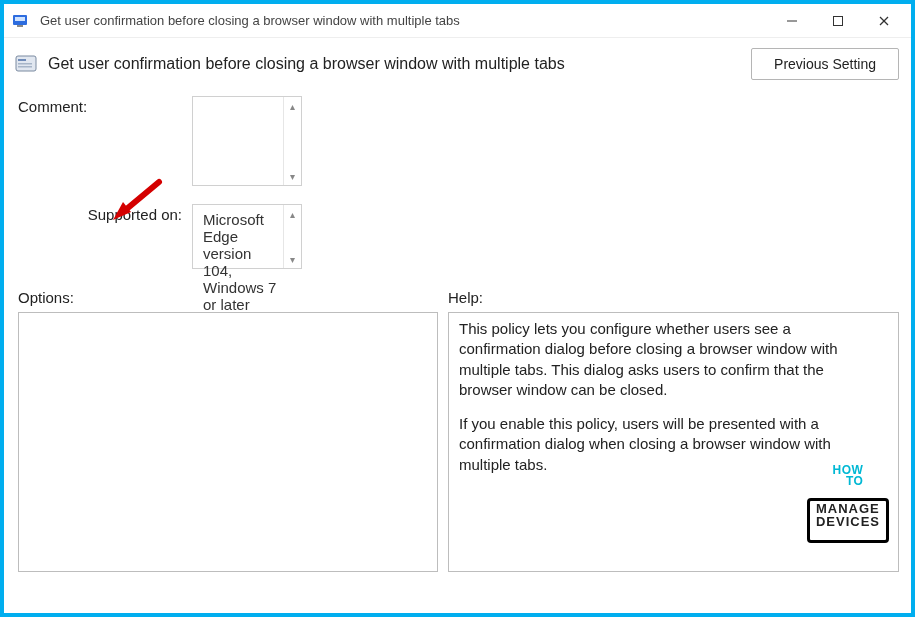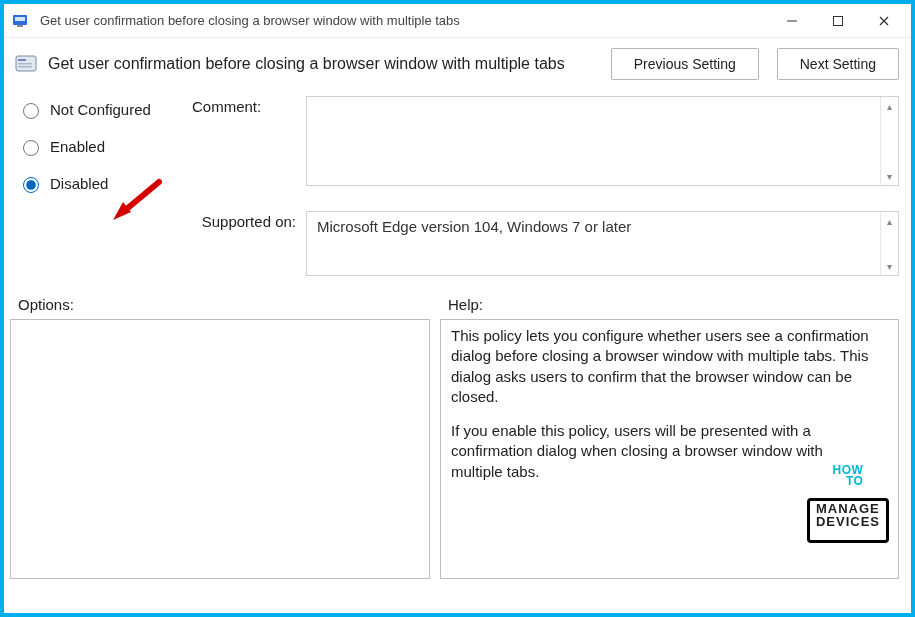--- a/index.html
+++ b/index.html
@@ -34,21 +34,21 @@
   .lbl { font-size: 15px; color: #222; padding-top: 2px; }
   .multiline { background: #fff; border: 1px solid #d0d0d0; height: 90px; position: relative; }
   .multiline .spin { position: absolute; right: 0; top: 0; bottom: 0; width: 18px; display: flex; flex-direction: column; border-left: 1px solid #e6e6e6; }
   .spin .arr { flex: 0 0 18px; display: flex; align-items: center; justify-content: center; color: #888; font-size: 10px; }
   .supportedbox { background: #fff; border: 1px solid #d0d0d0; height: 65px; position: relative; padding: 6px 22px 6px 10px; font-size: 15px; color: #333; }
   .supportedbox .spin { position: absolute; right: 0; top: 0; bottom: 0; width: 18px; display: flex; flex-direction: column; border-left: 1px solid #e6e6e6; }
 
   
   .lowlabels { display: flex; padding: 20px 24px 6px 14px; font-size: 15px; }
   .lowlabels .left { width: 430px; }
-  .lower { display: flex; padding: 0 12px 12px 6px; gap: 10px; }
+  .lower { display: flex; padding: 0 12px 12px 14px; gap: 10px; }
   .optbox { width: 420px; height: 260px; border: 1px solid #bdbdbd; background: #fff; }
   .helpbox { flex: 1; height: 260px; border: 1px solid #bdbdbd; background: #fff; padding: 6px 22px 6px 10px; font-size: 15px; color: #222; overflow: hidden; position: relative; line-height: 1.35; }
   .helpbox p { margin: 0 0 14px 0; }
 
   
   .arrow-note { position: absolute; left: 105px; top: 172px; pointer-events: none; }
   .arrow-note svg { width: 60px; height: 50px; }
 
   
   .watermark { position: absolute; right: 22px; bottom: 70px; display: flex; align-items: center; gap: 4px; flex-direction: column; }
@@ -95,38 +95,23 @@
     <span class="hicon">
       <svg viewBox="0 0 24 24">
           <rect x="2" y="4" width="20" height="15" rx="2" fill="#e1e7f0" stroke="#7a8aa0"></rect>
           <rect x="4" y="7" width="8" height="2" fill="#6f8bb8"></rect>
           <rect x="4" y="11" width="14" height="1.5" fill="#a7b5c8"></rect>
           <rect x="4" y="14" width="14" height="1.5" fill="#a7b5c8"></rect>
         </svg>
     </span>
     <span class="htitle">Get user confirmation before closing a browser window with multiple tabs</span>
     <button class="navbtn">Previous Setting</button>
-    <button class="navbtn">Next Setting</button>
   </div>
 
   <div class="settings">
-    <div class="radios">
-      <label class="radio">
-        <input type="radio" name="state" style="">
-        <span>Not Configured</span>
-      </label>
-      <label class="radio">
-        <input type="radio" name="state" style="">
-        <span>Enabled</span>
-      </label>
-      <label class="radio">
-        <input type="radio" name="state" checked="" style="">
-        <span>Disabled</span>
-      </label>
-    </div>
 
     <div class="lbl">Comment:</div>
     <div class="multiline">
       <span></span>
       <div class="spin">
         <div class="arr">▴</div>
         <div style="flex:1"></div>
         <div class="arr">▾</div>
       </div>
     </div>

